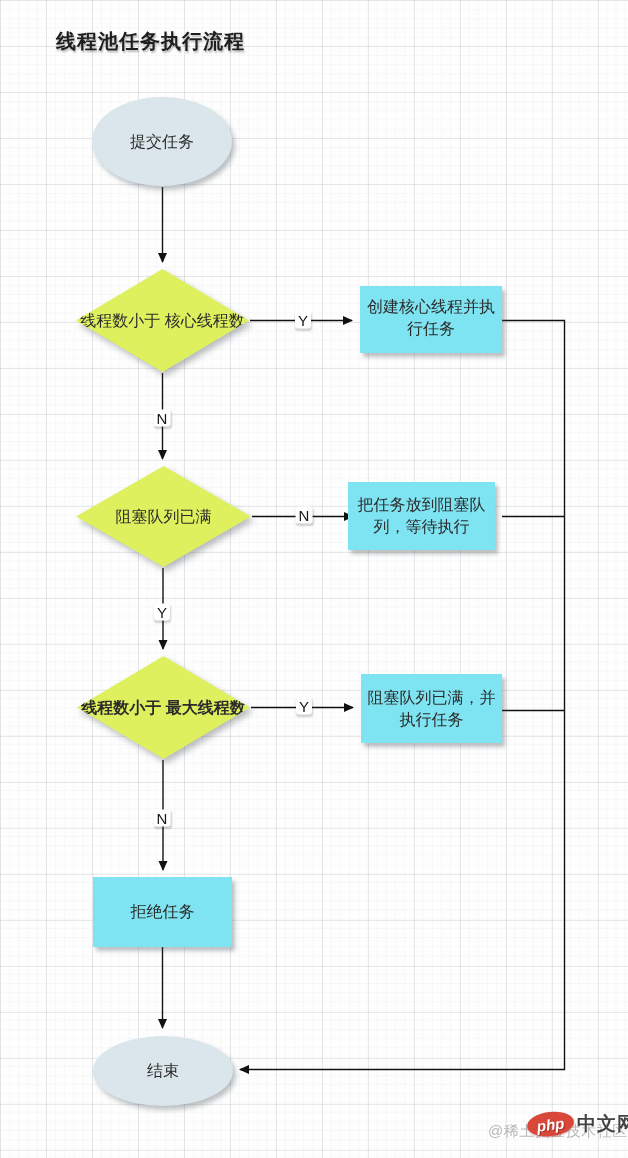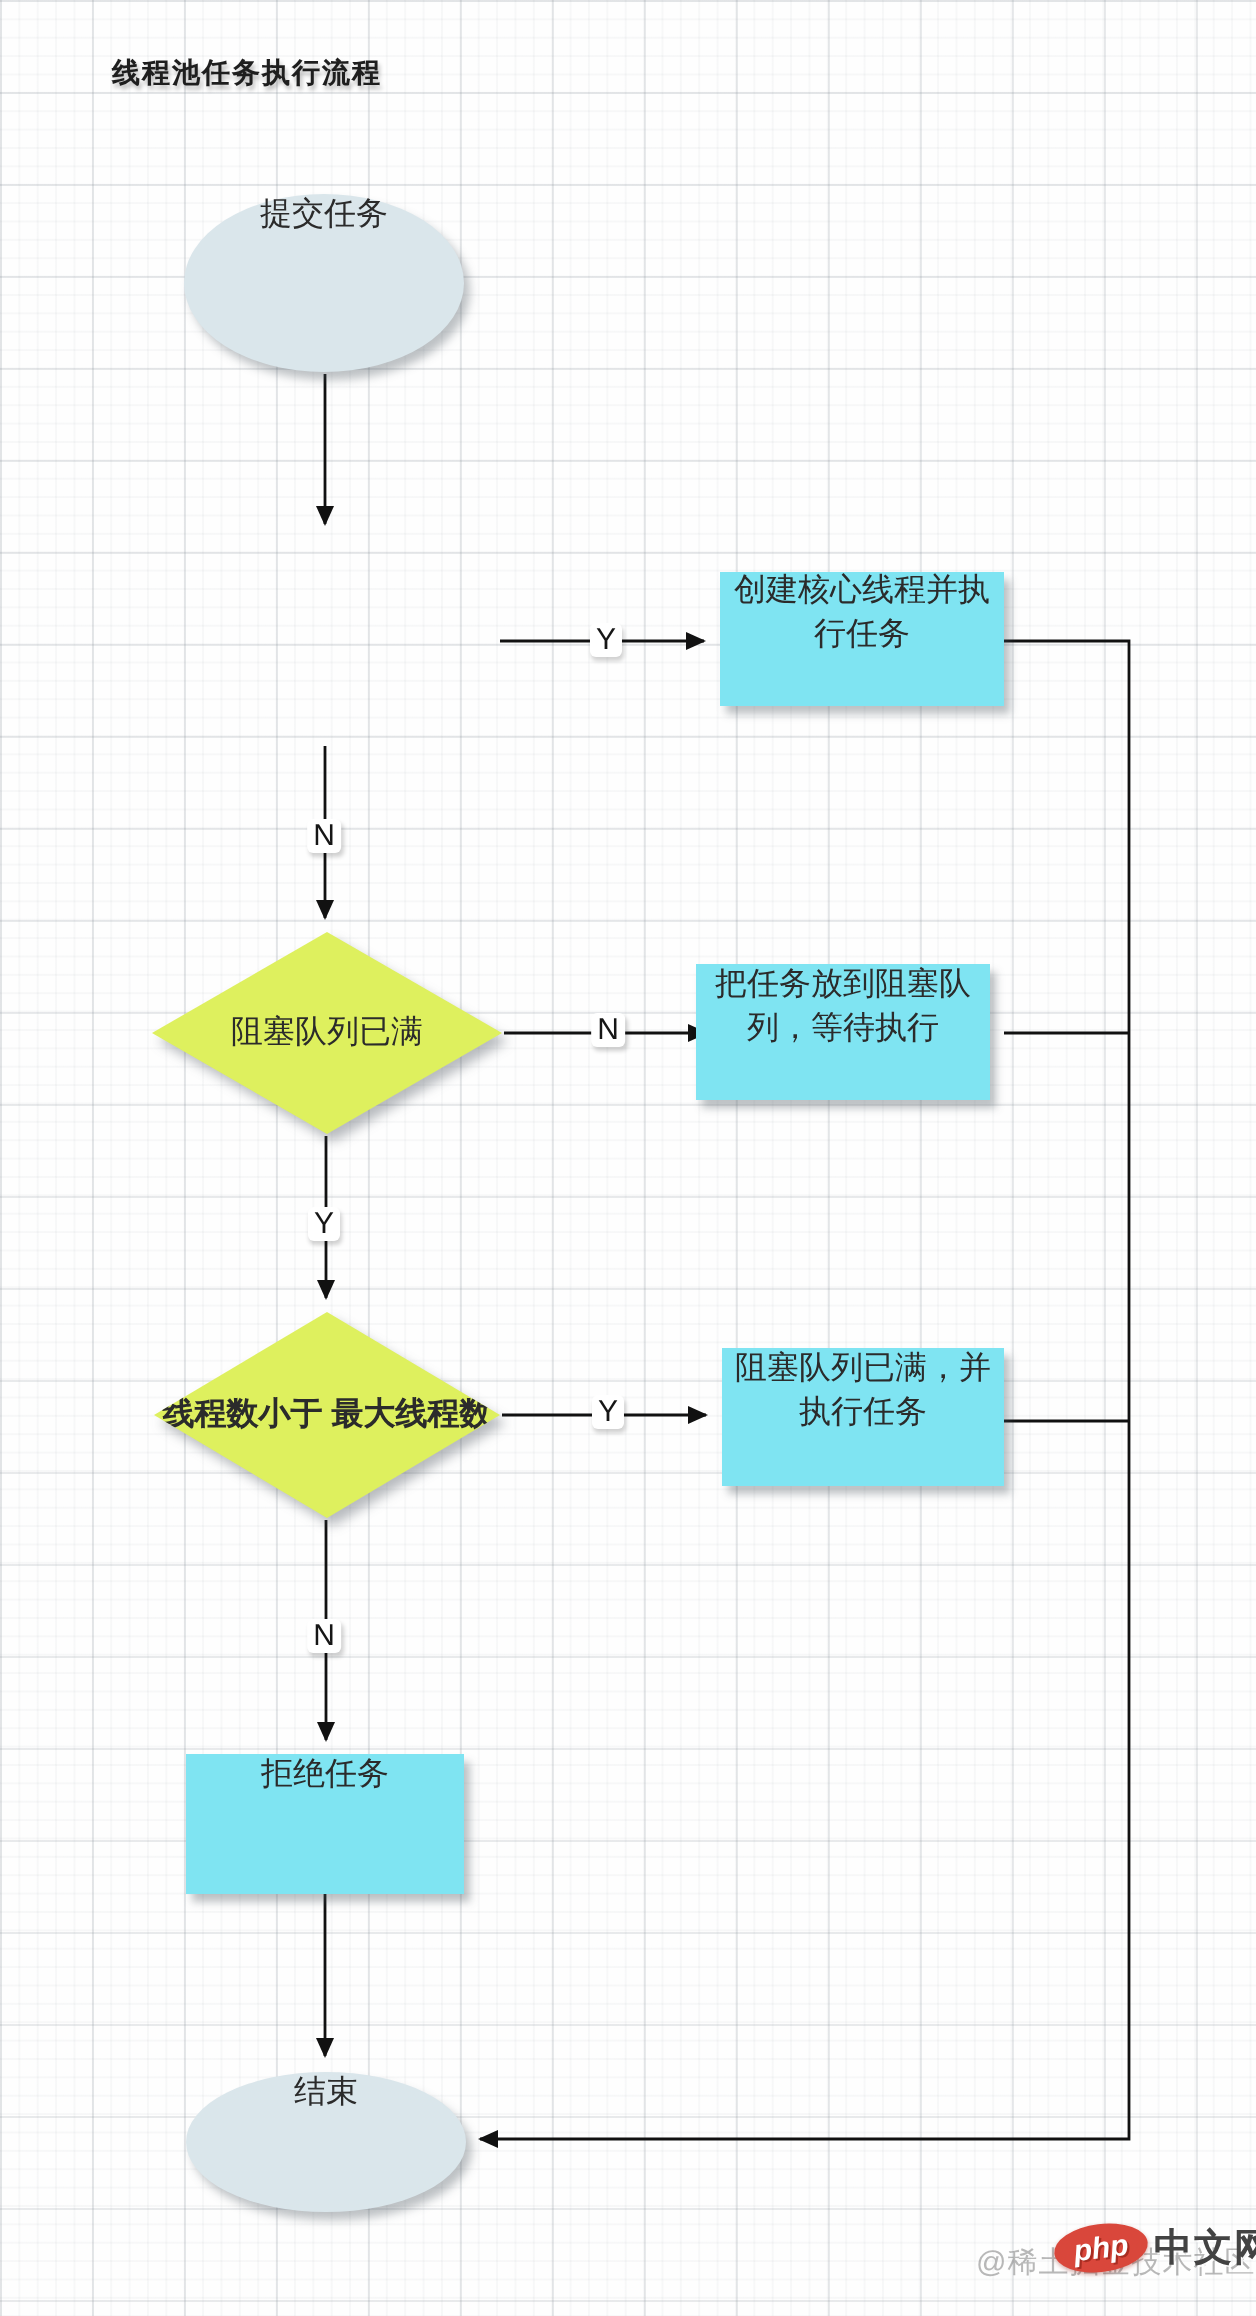--- a/index.html
+++ b/index.html
@@ -11,27 +11,27 @@
     background-color:#fefefe;
     background-image:
       linear-gradient(to right, rgba(125,135,145,0.17) 1px, transparent 1px),
       linear-gradient(to bottom, rgba(125,135,145,0.17) 1px, transparent 1px),
       linear-gradient(to right, rgba(125,135,145,0.055) 1px, transparent 1px),
       linear-gradient(to bottom, rgba(125,135,145,0.055) 1px, transparent 1px);
     background-size:46px 46px,46px 46px,9.2px 9.2px,9.2px 9.2px;
   }
   .title{
     position:absolute;left:56px;top:28px;margin:0;
-    font-size:14px;font-weight:bold;color:#1e1e1e;
+    font-size:20px;font-weight:bold;color:#1e1e1e;
     letter-spacing:1px;
     text-shadow:1px 2px 2px rgba(0,0,0,0.28);
   }
   .connectors{position:absolute;left:0;top:0;pointer-events:none;}
   .node{
-    position:absolute;display:flex;justify-content:center;
+    position:absolute;display:flex;align-items:center;justify-content:center;
     text-align:center;color:#2b2b2b;font-size:16px;line-height:1.35;
   }
   .node .lbl{white-space:pre-line;}
   .terminal{
     background:#dae6eb;border-radius:50%;
     box-shadow:3px 4px 5px rgba(70,80,90,0.35);
   }
   .process{
     background:#7fe4f2;
     box-shadow:3px 4px 4px rgba(70,80,90,0.35);
@@ -101,20 +101,26 @@
       <path d="M502 320.5 L564.5 320.5 L564.5 1069.5 L240 1069.5" marker-end="url(#arrow)"></path>
       <path d="M502 516.5 L564 516.5"></path>
       <path d="M502 710.5 L564 710.5"></path>
     </g>
   </svg>
 
   <div class="node terminal" style="left:92px;top:97px;width:140px;height:89px;">
     <span class="lbl">提交任务</span>
   </div>
 
+  <div class="dwrap" style="left:76px;top:269px;width:173px;height:103px;">
+    <div class="diamond">
+      <span class="lbl">线程数小于
+核心线程数</span>
+    </div>
+  </div>
 
   <div class="node process" style="left:360px;top:286px;width:142px;height:67px;font-family:Liberation Mono, monospace;">
     <span class="lbl">创建核心线程并执
 行任务</span>
   </div>
 
   <div class="dwrap" style="left:76px;top:466px;width:175px;height:101px;">
     <div class="diamond">
       <span class="lbl">阻塞队列已满</span>
     </div>

